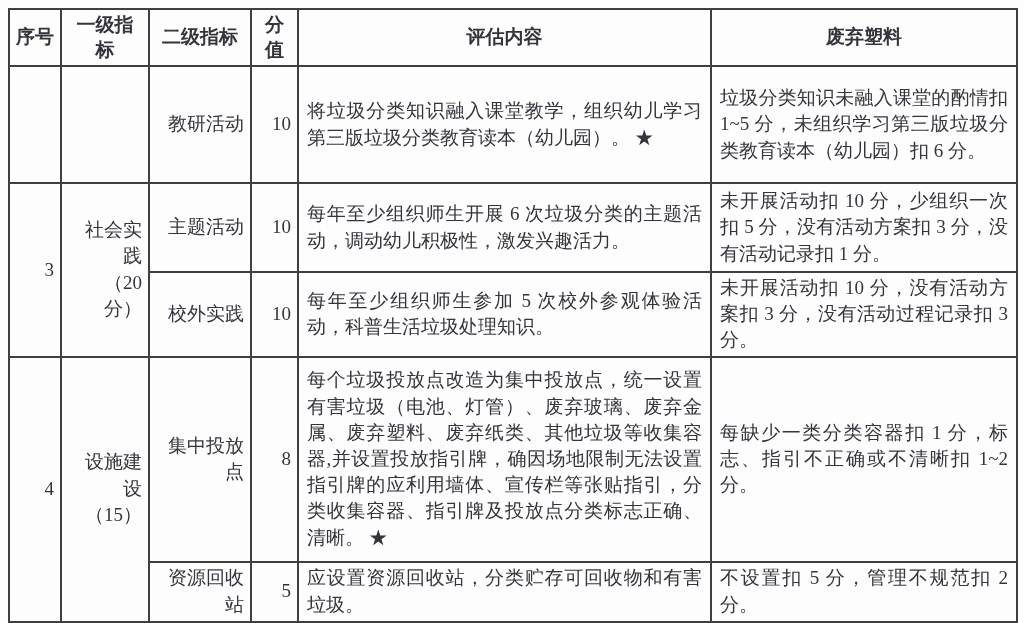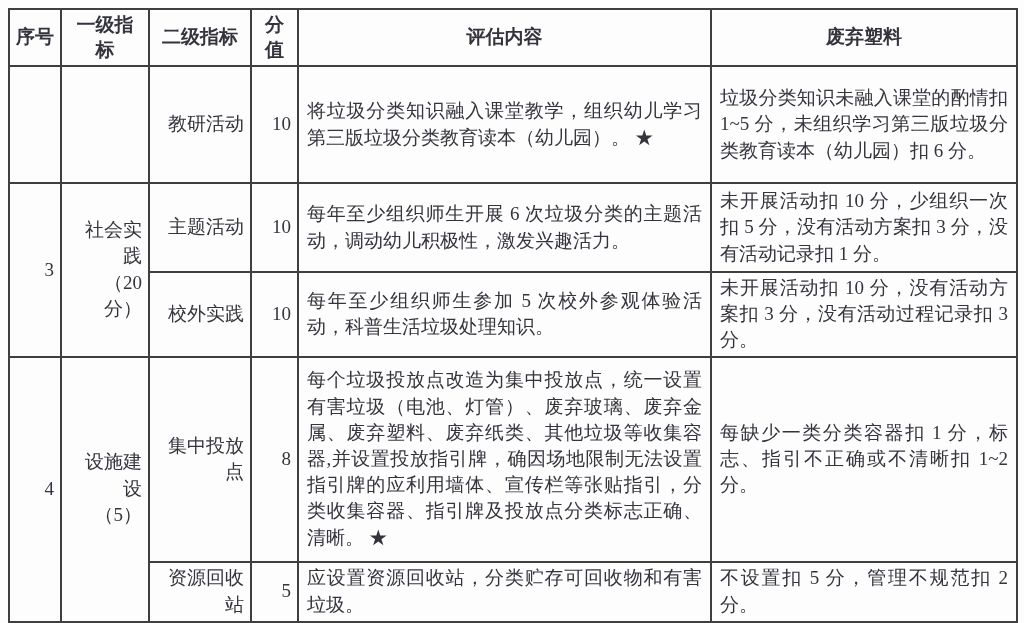--- a/index.html
+++ b/index.html
@@ -93,21 +93,21 @@
       <tr style="height:80px">
         <td class="c-center">校外实践</td>
         <td class="c-center">10</td>
         <td class="c-text">每年至少组织师生参加 5 次校外参观体验活动，科普生活垃圾处理知识。</td>
         <td class="c-text">未开展活动扣 10 分，没有活动方案扣 3 分，没有活动过程记录扣 3 分。</td>
       </tr>
       <tr style="height:205px">
         <td class="c-center" rowspan="2">4</td>
         <td class="c-center" rowspan="2">设施建
 设
-（5）</td>
+（15）</td>
         <td class="c-center">集中投放
 点</td>
         <td class="c-center">8</td>
         <td class="c-text">每个垃圾投放点改造为集中投放点，统一设置有害垃圾（电池、灯管）、废弃玻璃、废弃金属、废弃塑料、废弃纸类、其他垃圾等收集容器,并设置投放指引牌，确因场地限制无法设置指引牌的应利用墙体、宣传栏等张贴指引，分类收集容器、指引牌及投放点分类标志正确、清晰。 ★</td>
         <td class="c-text">每缺少一类分类容器扣 1 分，标志、指引不正确或不清晰扣 1~2 分。</td>
       </tr>
       <tr style="height:60px">
         <td class="c-center">资源回收
 站</td>
         <td class="c-center">5</td>

